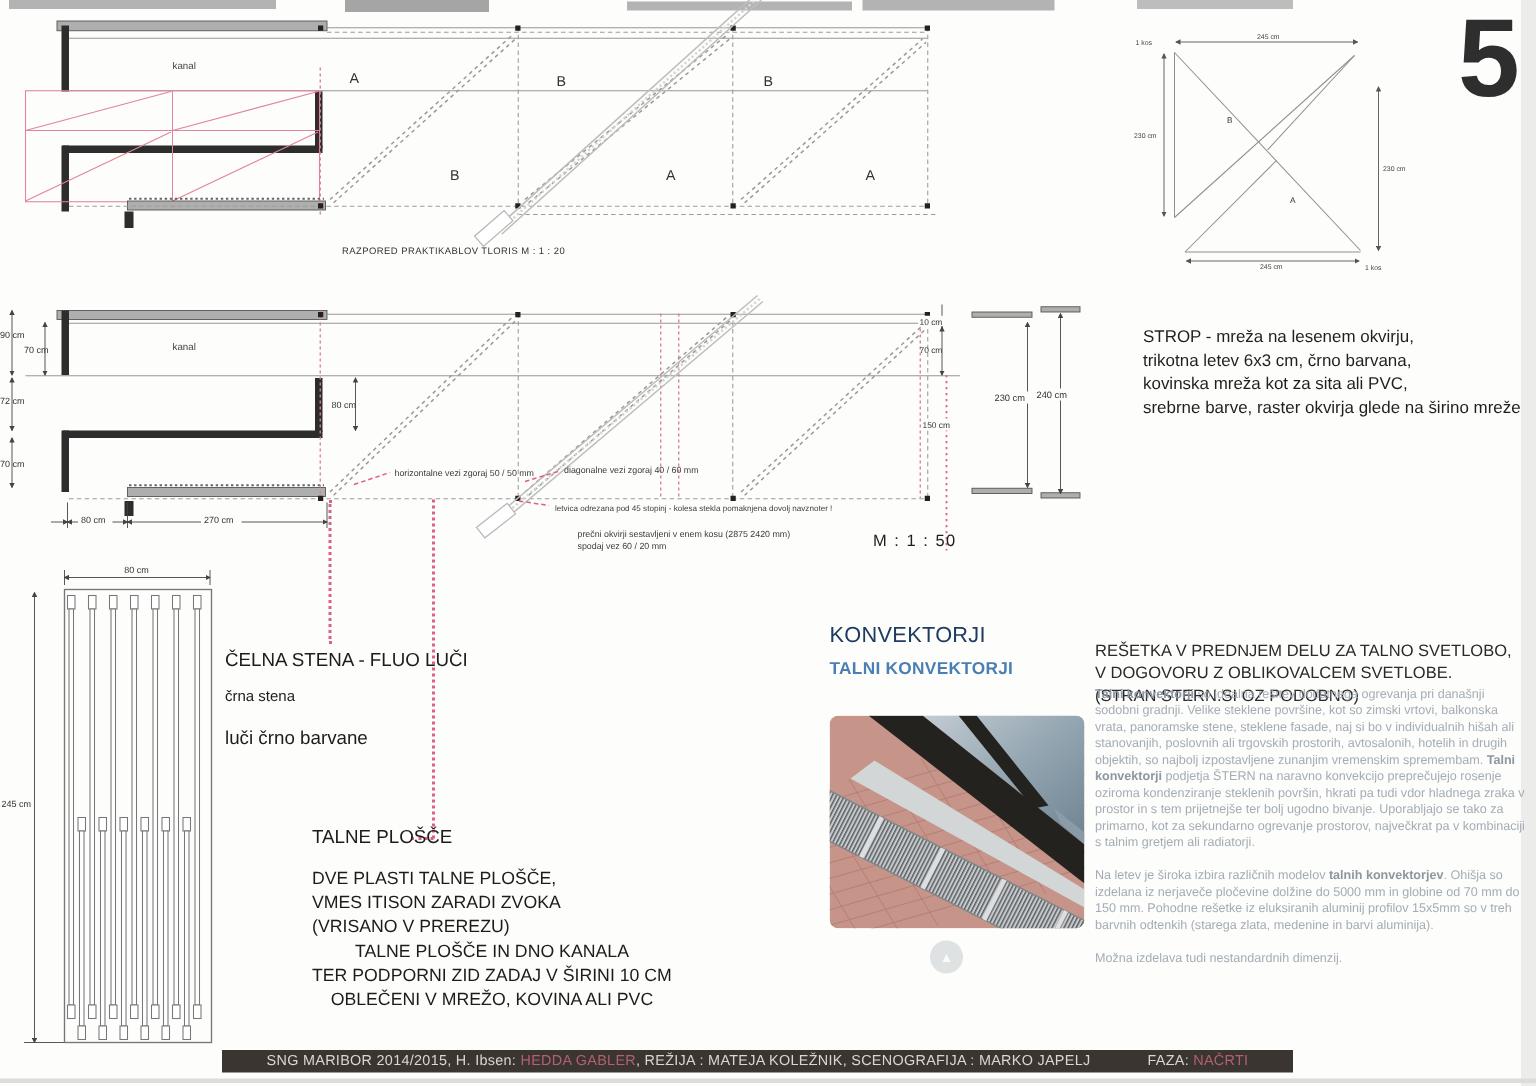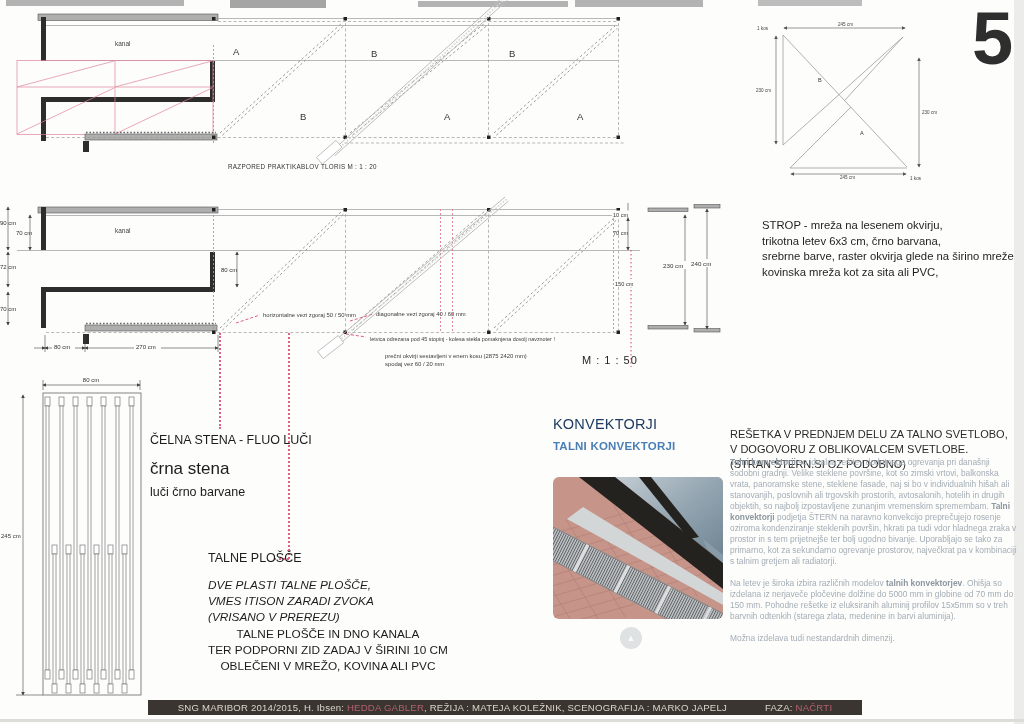--- a/index.html
+++ b/index.html
@@ -8,21 +8,21 @@
   .abs{position:absolute;}
   svg text{font-family:"Liberation Sans",sans-serif;}
   
   .scanseg{position:absolute;top:0;background:#b3b3b3;}
   .edge-right{position:absolute;right:0;top:0;width:10px;height:724px;background:#ececeb;}
   
   .sheet-num{position:absolute;left:972px;top:2px;font-size:74px;font-weight:600;color:#2e2e2e;line-height:1;}
   
   .strop{position:absolute;left:762px;top:218px;font-size:11.3px;line-height:15.5px;color:#1f1f1f;}
   .celna{position:absolute;left:150px;top:433px;font-size:12.5px;color:#1c1c1c;}
-  .crna{position:absolute;left:150px;top:459px;font-size:17px;color:#1c1c1c;text-align:center;}
+  .crna{position:absolute;left:150px;top:459px;font-size:10px;color:#1c1c1c;text-align:center;}
   .luci{position:absolute;left:150px;top:485px;font-size:12.5px;color:#1c1c1c;}
   .talne-title{position:absolute;left:208px;top:551px;font-size:12.5px;color:#1c1c1c;}
   .ann-block{position:absolute;font-size:11.8px;line-height:15.8px;color:#1c1c1c;}
   .konv-title{position:absolute;left:553px;top:416px;font-size:14.5px;font-weight:400;color:#1d3c60;letter-spacing:.2px;}
   .konv-sub{position:absolute;left:553px;top:440px;font-size:11.5px;font-weight:700;color:#4a7fb5;letter-spacing:.2px;}
   .resetka{position:absolute;left:730px;top:427px;font-size:11px;line-height:15px;color:#2a2a2a;}
   .paras{position:absolute;left:730px;top:457px;width:287px;font-size:8.4px;line-height:11px;color:#a4adb5;}
   .paras p{margin:0 0 11px 0;}
   .paras b{color:#8d979f;font-weight:700;}
   
@@ -303,22 +303,22 @@
     <text x="385" y="163">prečni okvirji sestavljeni v enem kosu (2875  2420 mm)</text>
     <text x="385" y="171">spodaj vez 60 / 20 mm</text>
   </g>
   <text x="115" y="38" font-size="6.5" fill="#444">kanal</text>
   <text x="582" y="169" font-size="11" letter-spacing="1" fill="#1f1f1f">M : 1 : 50</text>
 </svg>
 
 <div class="strop">
   <div>STROP - mreža na lesenem okvirju,</div>
   <div>trikotna letev 6x3 cm, črno barvana,</div>
+  <div>kovinska mreža kot za sita ali PVC,</div>
   <div>srebrne barve, raster okvirja glede na širino mreže</div>
-  <div>kovinska mreža kot za sita ali PVC,</div>
 </div>
 
 <svg class="abs" style="left:0;top:368px;" width="170" height="356" viewBox="0 0 170 356">
   <defs>
     <marker id="arF" markerWidth="6" markerHeight="6" refX="5" refY="3" orient="auto-start-reverse">
       <path d="M0,0 L6,3 L0,6 z" fill="#444"></path>
     </marker>
   </defs>
   <g stroke="#444" stroke-width="0.6">
     <line x1="43" y1="12" x2="43" y2="22"></line>
@@ -376,21 +376,21 @@
 </svg>
 
 <div class="pdot" style="left:219px;top:333px;height:96px;"></div>
 <div class="pdot" style="left:288px;top:333px;height:226px;"></div>
 <div class="pdot-h" style="left:274px;top:558px;width:15px;"></div>
 
 <div class="celna">ČELNA STENA - FLUO LUČI</div>
 <div class="crna">črna stena</div>
 <div class="luci">luči črno barvane</div>
 <div class="talne-title">TALNE PLOŠČE</div>
-<div class="ann-block" style="left:208px;top:578px;font-style:italic;">
+<div class="ann-block" style="left:208px;top:578px;">
   <div>DVE PLASTI TALNE PLOŠČE,</div>
   <div>VMES ITISON ZARADI ZVOKA</div>
   <div>(VRISANO V PREREZU)</div>
 </div>
 <div class="ann-block" style="left:208px;top:627px;text-align:center;">
   <div>TALNE PLOŠČE IN DNO KANALA</div>
   <div>TER PODPORNI ZID ZADAJ V ŠIRINI 10 CM</div>
   <div>OBLEČENI V MREŽO, KOVINA ALI PVC</div>
 </div>
 

